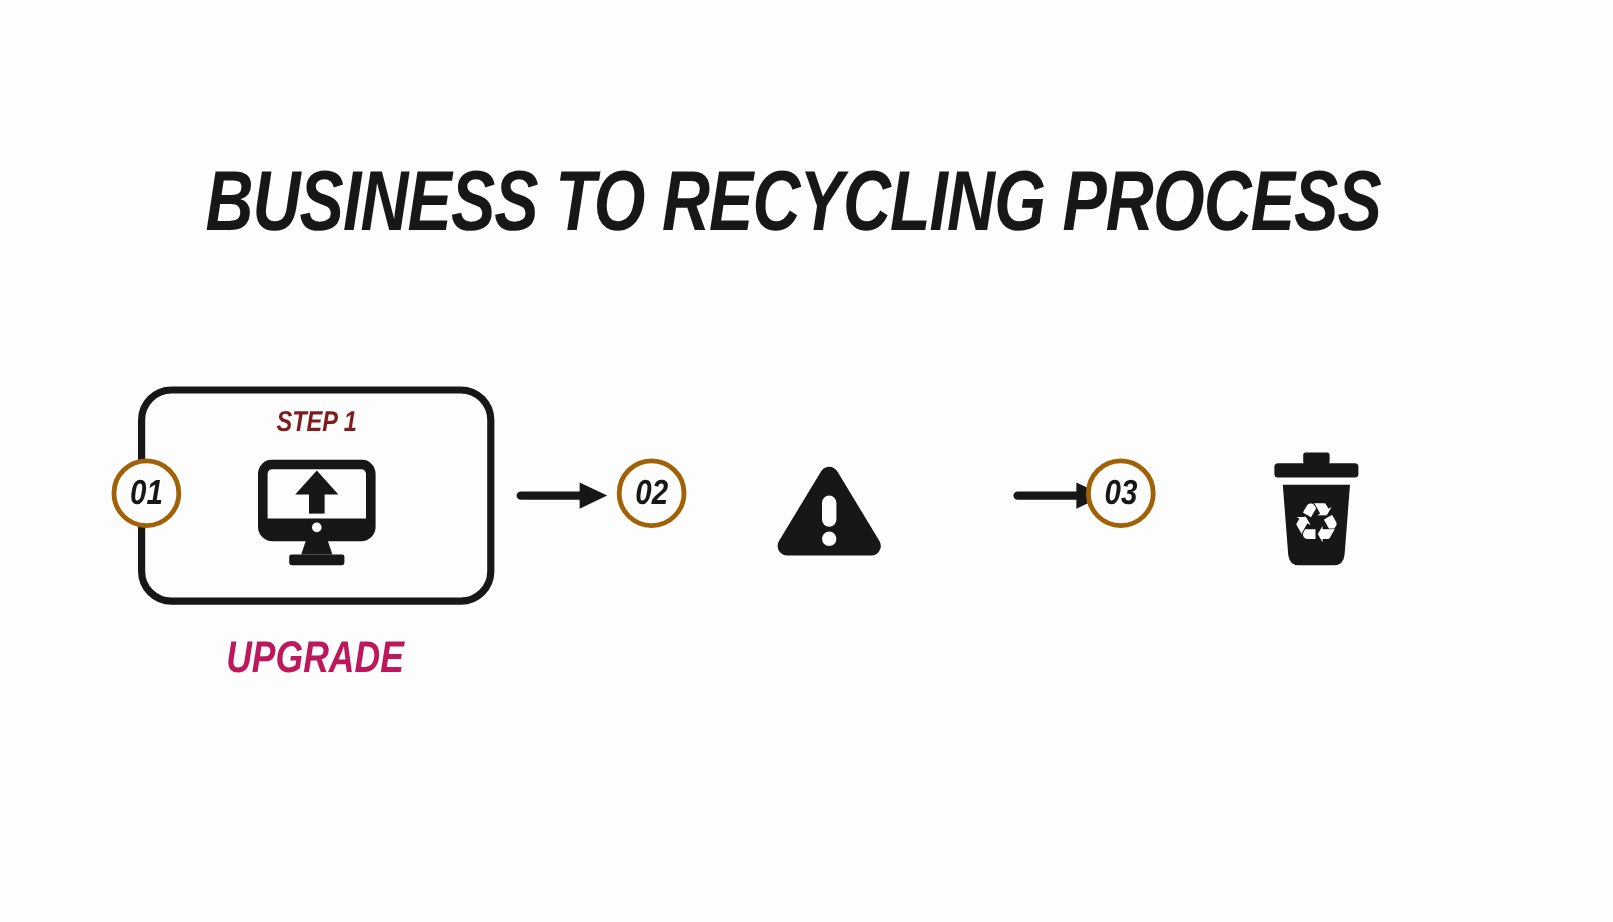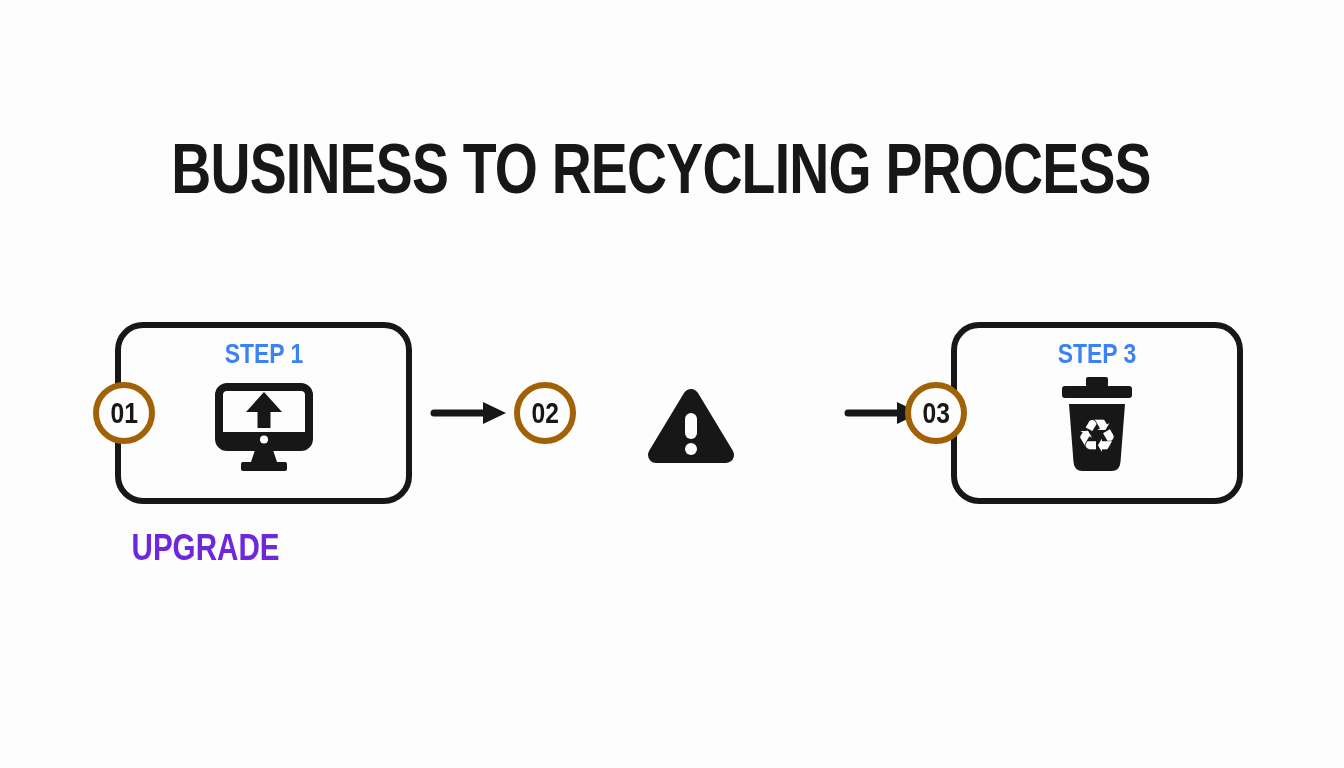--- a/index.html
+++ b/index.html
@@ -5,20 +5,21 @@
   html,body{margin:0;padding:0;}
   body{
     width:1344px;height:768px;
     font-family:"Liberation Sans",sans-serif;
     overflow:hidden;
   }
   .page{
     position:relative;
     width:1344px;height:768px;
     background:#fdfdfd;
+    font-style:italic;
   }
   
   .title{
     position:absolute;
     left:0;top:128px;width:1344px;
     text-align:center;
     color:#171717;
     font-size:71px;
     font-weight:bold;
     letter-spacing:-1px;
@@ -38,37 +39,37 @@
     background:#fdfdfd;
     box-sizing:content-box;
   }
   .box-1{left:115px;width:285px;}
   .box-2{left:539px;width:288px;}
   .box-3{left:951px;width:280px;}
   .step-label{
     position:absolute;
     left:0;top:10px;width:100%;
     text-align:center;
-    font-size:28px;
+    font-size:24px;
     font-weight:bold;
-    color:#3b82f6;
+    color:#7f1d1d;
     white-space:nowrap;
   }
   .step-label .cond{
     display:inline-block;
     transform:scaleX(0.82);
     transform-origin:center;
     letter-spacing:0px;
   }
   
   .num-circle{
     position:absolute;
     top:382px;
     width:50px;height:50px;
-    border:6px solid #a16207;
+    border:4px solid #a16207;
     border-radius:50%;
     background:#fdfdfd;
     display:flex;align-items:center;justify-content:center;
     font-size:29px;font-weight:bold;color:#171717;
   }
   .num-1{left:93px;}
   .num-2{left:514px;}
   .num-3{left:905px;}
   .num-circle .cond{
     display:inline-block;
@@ -82,23 +83,24 @@
   .icon-bin{left:1057px;top:376px;}
   
   .arrow{position:absolute;top:400px;}
   .arrow-1{left:430px;}
   .arrow-2{left:844px;}
   
   .caption{
     position:absolute;
     top:527px;
     width:300px;
+    text-align:center;
     font-size:37px;
     font-weight:bold;
-    color:#6d28d9;
+    color:#be185d;
     white-space:nowrap;
   }
   .cap-1{left:113px;}
   .cap-2{left:539px;}
   .cap-3{left:947px;}
   .caption .cond{
     display:inline-block;
     transform:scaleX(0.80);
     transform-origin:center;
   }
@@ -154,25 +156,20 @@
     <span class="cond">02</span>
   </div>
 
   <div class="arrow arrow-2">
     <svg width="80" height="26" viewBox="0 0 80 26">
       <line x1="4" y1="13" x2="56" y2="13" stroke="#171717" stroke-width="7" stroke-linecap="round"></line>
       <polygon points="53,2 76,13 53,24" fill="#171717"></polygon>
     </svg>
   </div>
 
-  <div class="step-box box-3">
-    <div class="step-label">
-      <span class="cond">STEP 3</span>
-    </div>
-  </div>
 
   <div class="icon-wrap icon-bin">
     <svg width="80" height="102" viewBox="0 0 80 102">
       <rect x="29" y="1" width="22" height="10" rx="2" fill="#171717"></rect>
       <rect x="5" y="10" width="70" height="12" rx="3" fill="#171717"></rect>
       <path d="M12 28 h56 l-4.5 58 q-0.8 9 -9 9 h-29 q-8.2 0 -9 -9 z" fill="#171717"></path>
       <text x="40" y="76" text-anchor="middle" font-size="46" fill="#fdfdfd" font-family="DejaVu Sans, sans-serif">♻</text>
     </svg>
   </div>
 

